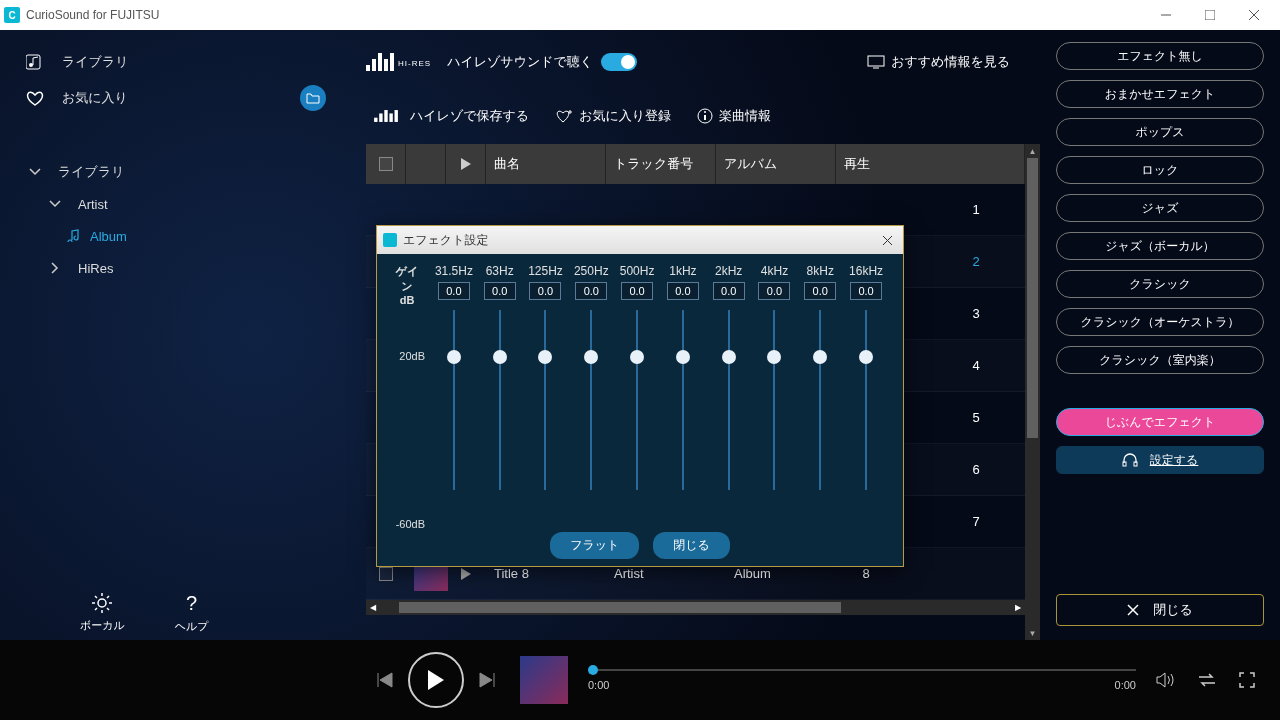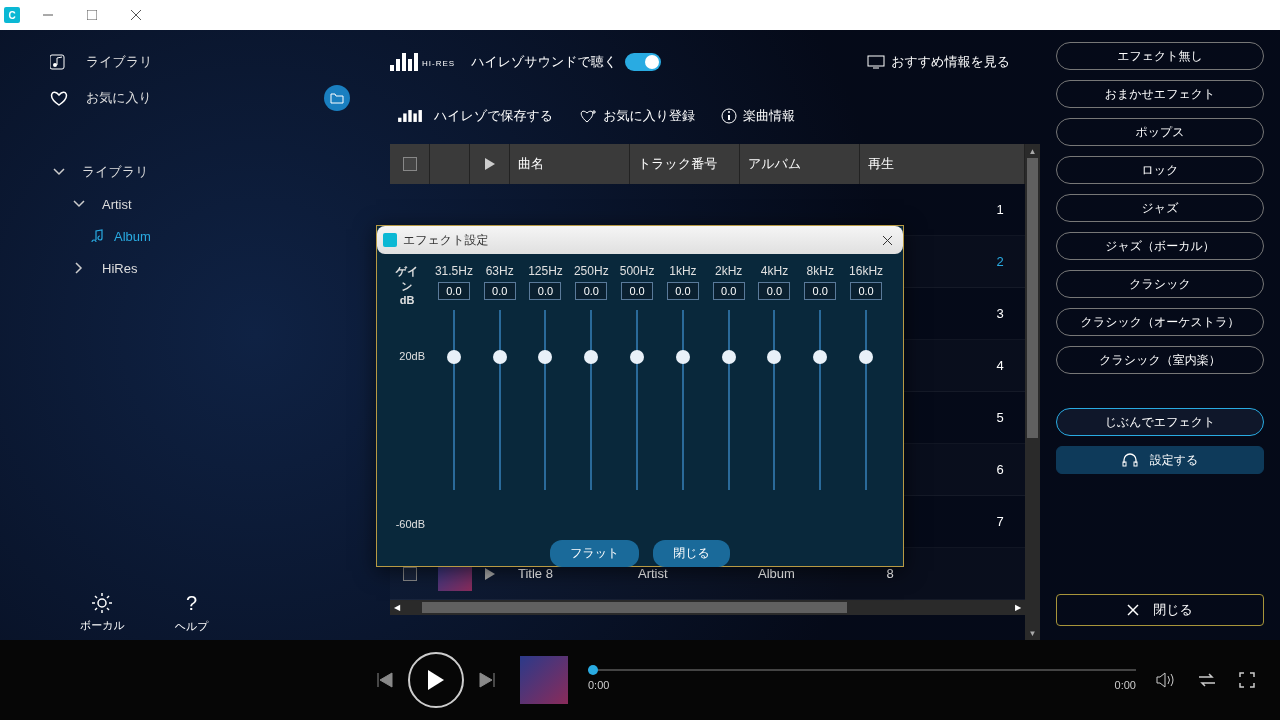--- a/index.html
+++ b/index.html
@@ -4,21 +4,21 @@
 <style>
 *{box-sizing:border-box;margin:0;padding:0;font-family:"Meiryo UI","Segoe UI",sans-serif;}
 body{width:1280px;height:720px;background:#0a0a0a;color:#fff;overflow:hidden;position:relative;font-size:13px;}
 .titlebar{height:30px;background:#fff;color:#333;display:flex;align-items:center;padding:0 4px;}
 .titlebar .app-icon{width:16px;height:16px;background:#0bb8d4;margin-right:6px;display:inline-flex;align-items:center;justify-content:center;border-radius:2px;color:#fff;font-size:10px;font-weight:bold;}
 .titlebar .title{flex:1;font-size:12px;color:#555;}
 .titlebar .win-controls{display:flex;}
 .titlebar .win-btn{width:44px;height:30px;display:flex;align-items:center;justify-content:center;cursor:pointer;}
 .main{display:flex;height:610px;position:relative;}
 .bg-overlay{position:absolute;inset:0;background:radial-gradient(circle at 20% 50%,rgba(30,70,140,.4) 0%,rgba(5,10,25,.9) 60%),#050a14;}
-.sidebar{width:350px;z-index:1;padding:14px 0;margin-left:24px;}
+.sidebar{width:350px;z-index:1;padding:14px 0;}
 .side-top{padding:0 20px;}
 .side-item{display:flex;align-items:center;height:36px;padding:0 4px;cursor:pointer;color:#e0e0e0;}
 .side-item .icon{width:22px;height:22px;margin-right:16px;display:flex;align-items:center;justify-content:center;}
 .folder-btn{width:26px;height:26px;border-radius:50%;background:#1a7fc0;display:flex;align-items:center;justify-content:center;margin-left:auto;color:#fff;}
 .tree{margin-top:40px;padding-left:18px;}
 .tree-item{display:flex;align-items:center;height:32px;padding-left:8px;cursor:pointer;color:#ddd;}
 .tree-item .chev{width:18px;margin-right:14px;display:flex;align-items:center;justify-content:center;}
 .tree-item.child{padding-left:28px;}
 .tree-item.active{color:#29abe2;}
 .tree-item .music-icon{width:16px;height:16px;margin-right:8px;}
@@ -46,59 +46,60 @@
 .cover{width:34px;height:34px;background:linear-gradient(135deg,#2b3a8a 0%,#8a2b5a 100%);}
 .scrollbar-v{width:15px;background:#2a2a2a;position:relative;}
 .scrollbar-v .thumb{position:absolute;left:2px;right:2px;top:14px;height:280px;background:#606060;}
 .scrollbar-v .arrow{position:absolute;left:0;right:0;height:14px;display:flex;align-items:center;justify-content:center;font-size:8px;color:#aaa;}
 .hscroll{height:15px;background:#2a2a2a;display:flex;align-items:center;margin-top:0;}
 .hscroll .arrow{width:14px;display:flex;justify-content:center;font-size:8px;}
 .hscroll .track{flex:1;position:relative;height:11px;}
 .hscroll .thumb{position:absolute;left:3%;width:70%;height:100%;background:#606060;}
 .right-panel{width:240px;z-index:1;padding:12px 16px 0;}
 .effect-btn{width:100%;height:28px;border:1px solid #777;border-radius:14px;background:transparent;color:#fff;font-size:12px;margin-bottom:10px;cursor:pointer;}
-.effect-btn.primary{background:#0f172a;border-color:#29abe2;color:#fff;}
+.effect-btn.primary{background:#ec4899;border-color:#29abe2;color:#fff;}
 .effect-btn.dark{background:#0e3a5a;border-color:#0e3a5a;}
-.effect-btn.icon-btn{display:flex;align-items:center;justify-content:center;gap:12px;border-radius:6px;}
+.effect-btn.icon-btn{display:flex;align-items:center;justify-content:center;gap:12px;border-radius:6px;text-decoration:underline;}
 .close-btn{height:32px;border:1px solid #a8953a;border-radius:4px;background:transparent;display:flex;align-items:center;justify-content:center;gap:14px;cursor:pointer;margin-top:120px;color:#fff;}
 .bottom-left{position:absolute;left:80px;bottom:6px;display:flex;gap:50px;z-index:2;}
 .bottom-ctl{display:flex;flex-direction:column;align-items:center;gap:4px;font-size:11px;cursor:pointer;}
 .player{height:80px;display:flex;align-items:center;padding:0 16px;position:relative;z-index:2;background:rgba(0,0,0,.3);}
 .transport{display:flex;align-items:center;gap:14px;margin-left:360px;}
 .big-play{width:56px;height:56px;border:2px solid #ccc;border-radius:50%;display:flex;align-items:center;justify-content:center;cursor:pointer;}
 .skip-btn{cursor:pointer;color:#aaa;}
 .now-cover{width:48px;height:48px;margin-left:24px;background:linear-gradient(135deg,#2b3a8a 0%,#8a2b5a 100%);}
 .progress{flex:1;margin:0 20px;}
 .progress-bar{height:2px;background:#444;position:relative;}
 .progress-bar .dot{width:10px;height:10px;border-radius:50%;background:#29abe2;position:absolute;left:0;top:-4px;}
 .time-row{display:flex;justify-content:space-between;font-size:11px;margin-top:8px;color:#ccc;}
 .player-right{display:flex;align-items:center;gap:20px;margin-right:8px;}
 
 .dialog{position:absolute;left:376px;top:225px;width:528px;height:342px;background:#09283b;border:1px solid #b89a44;z-index:10;box-shadow:0 4px 20px rgba(0,0,0,.6);}
-.dialog-head{height:28px;background:linear-gradient(#f5f5f5,#e0e0e0);display:flex;align-items:center;padding:6px 6px;color:#333;font-size:12px;border-radius:8px;}
+.dialog-head{height:28px;background:linear-gradient(#f5f5f5,#e0e0e0);display:flex;align-items:center;padding:6px 6px;color:#333;font-size:12px;}
 .dialog-head .app-icon{width:14px;height:14px;background:#0bb8d4;margin-right:6px;border-radius:2px;}
 .dialog-close{margin-left:auto;cursor:pointer;width:20px;height:20px;display:flex;align-items:center;justify-content:center;color:#333;}
 .eq-body{padding:10px 14px;}
 .eq-row{display:flex;align-items:flex-start;gap:0;}
 .eq-label{width:32px;font-size:11px;text-align:center;color:#e0e0e0;font-weight:bold;}
 .eq-col{flex:1;display:flex;flex-direction:column;align-items:center;gap:2px;}
 .freq-label{font-size:12px;color:#e0e0e0;height:16px;}
 .gain-input{width:32px;height:18px;border:1px solid #5a7a9a;background:#0a2030;color:#fff;text-align:center;font-size:11px;}
 .slider-track{width:2px;height:180px;background:#2a6a9a;position:relative;margin-top:8px;}
 .slider-thumb{width:14px;height:14px;border-radius:50%;background:#e8f0f8;position:absolute;left:-6px;top:40px;cursor:pointer;}
 .db-axis{display:flex;flex-direction:column;justify-content:space-between;height:180px;margin-top:44px;font-size:11px;width:40px;text-align:right;padding-right:6px;color:#e0e0e0;}
-.dialog-btns{display:flex;justify-content:center;gap:14px;margin-top:10px;}
+.dialog-btns{display:flex;justify-content:center;gap:14px;margin-top:2px;}
 .dlg-btn{padding:5px 20px;border-radius:12px;border:none;cursor:pointer;color:#fff;font-size:12px;}
 svg{display:block;}
 </style>
 </head>
 <body>
 
 <div class="titlebar">
   <div class="app-icon">C</div>
+  <div class="title">CurioSound for FUJITSU</div>
   <div class="win-controls">
     <div class="win-btn">
         <svg width="10" height="10">
           <line x1="0" y1="5" x2="10" y2="5" stroke="#555"></line>
         </svg>
       </div>
     <div class="win-btn">
         <svg width="10" height="10">
           <rect x="0" y="0" width="10" height="10" stroke="#555" fill="none"></rect>
         </svg>

